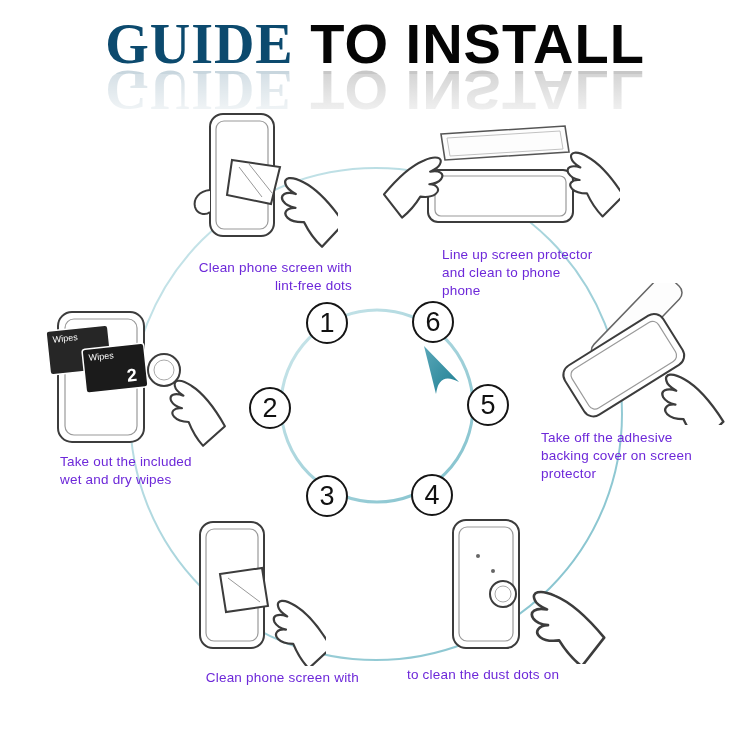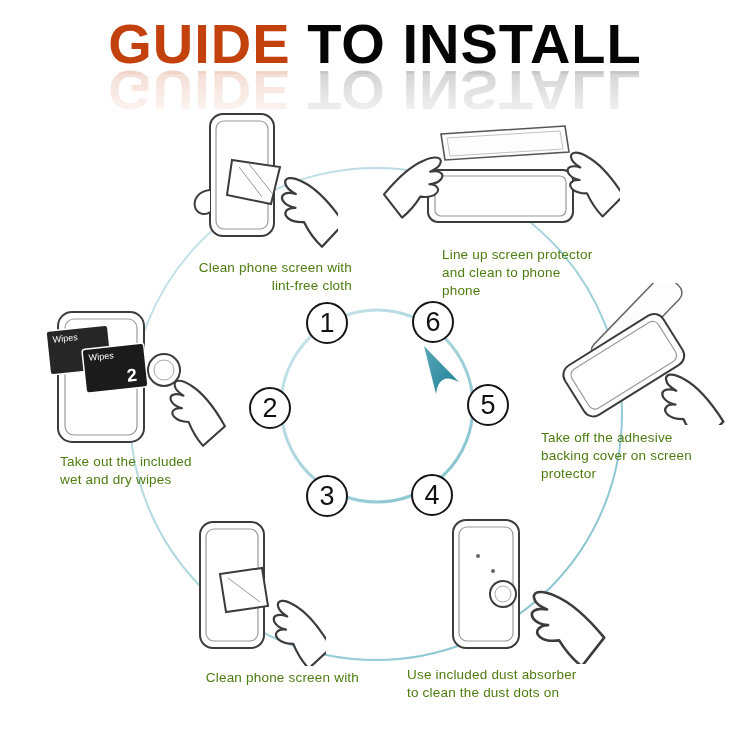--- a/index.html
+++ b/index.html
@@ -1,30 +1,30 @@
 <!DOCTYPE html>
 <html><head>
 <meta charset="utf-8">
 <style>
   html,body{margin:0;padding:0;background:#fff;}
   .stage{position:relative;width:750px;height:750px;overflow:hidden;background:#fff;
          font-family:"Liberation Sans",sans-serif;}
   
   .title-wrap{position:absolute;top:16px;left:0;width:750px;text-align:center;line-height:1;}
   .title{font-size:56px;font-weight:900;letter-spacing:1px;color:#050505;white-space:nowrap;}
-  .title .hl{color:#c2410c;}
+  .title .hl{color:#0c4a6e;font-family:Liberation Serif, serif;}
   .reflection{transform:scaleY(-1);opacity:.22;margin-top:-10px;}
   .fade{position:absolute;top:74px;left:0;width:750px;height:72px;
         background:linear-gradient(to bottom, rgba(255,255,255,.25) 0%, #ffffff 78%);}
   
   .num{position:absolute;width:38px;height:38px;border:2px solid #151515;border-radius:50%;
        background:#fff;display:flex;align-items:center;justify-content:center;
        font-size:27px;color:#111;z-index:4;}
   
-  .caption{position:absolute;font-size:13.5px;color:#4d7c0f;line-height:1.32;
+  .caption{position:absolute;font-size:13.5px;color:#6d28d9;line-height:1.32;
            letter-spacing:.2px;z-index:4;}
   .center{text-align:right;}
   .illus{position:absolute;z-index:3;}
   .bg{position:absolute;left:0;top:0;z-index:1;}
 </style>
 </head>
 <body>
 
 <div class="stage">
 
@@ -120,37 +120,36 @@
 
   <div class="num" style="left:306px;top:302px">1</div>
   <div class="num" style="left:412px;top:301px">6</div>
   <div class="num" style="left:249px;top:387px">2</div>
   <div class="num" style="left:467px;top:384px">5</div>
   <div class="num" style="left:306px;top:475px">3</div>
   <div class="num" style="left:411px;top:474px">4</div>
 
   <div class="caption center" style="left:128px;top:259px;width:224px">
     <div>Clean phone screen with</div>
-    <div>lint-free cloth</div>
+    <div>lint-free dots</div>
   </div>
   <div class="caption" style="left:442px;top:246px;width:178px">
     <div>Line up screen protector</div>
     <div>and clean to phone</div>
     <div>phone</div>
   </div>
   <div class="caption" style="left:60px;top:453px;width:185px">
     <div>Take out the included</div>
     <div>wet and dry wipes</div>
   </div>
   <div class="caption" style="left:541px;top:429px;width:178px">
     <div>Take off the adhesive</div>
     <div>backing cover on screen</div>
     <div>protector</div>
   </div>
   <div class="caption center" style="left:133px;top:669px;width:226px">
     <div>Clean phone screen with</div>
   </div>
   <div class="caption" style="left:407px;top:666px;width:212px">
-    <div>Use included dust absorber</div>
     <div>to clean the dust dots on</div>
   </div>
 
 </div>
 
 </body></html>

